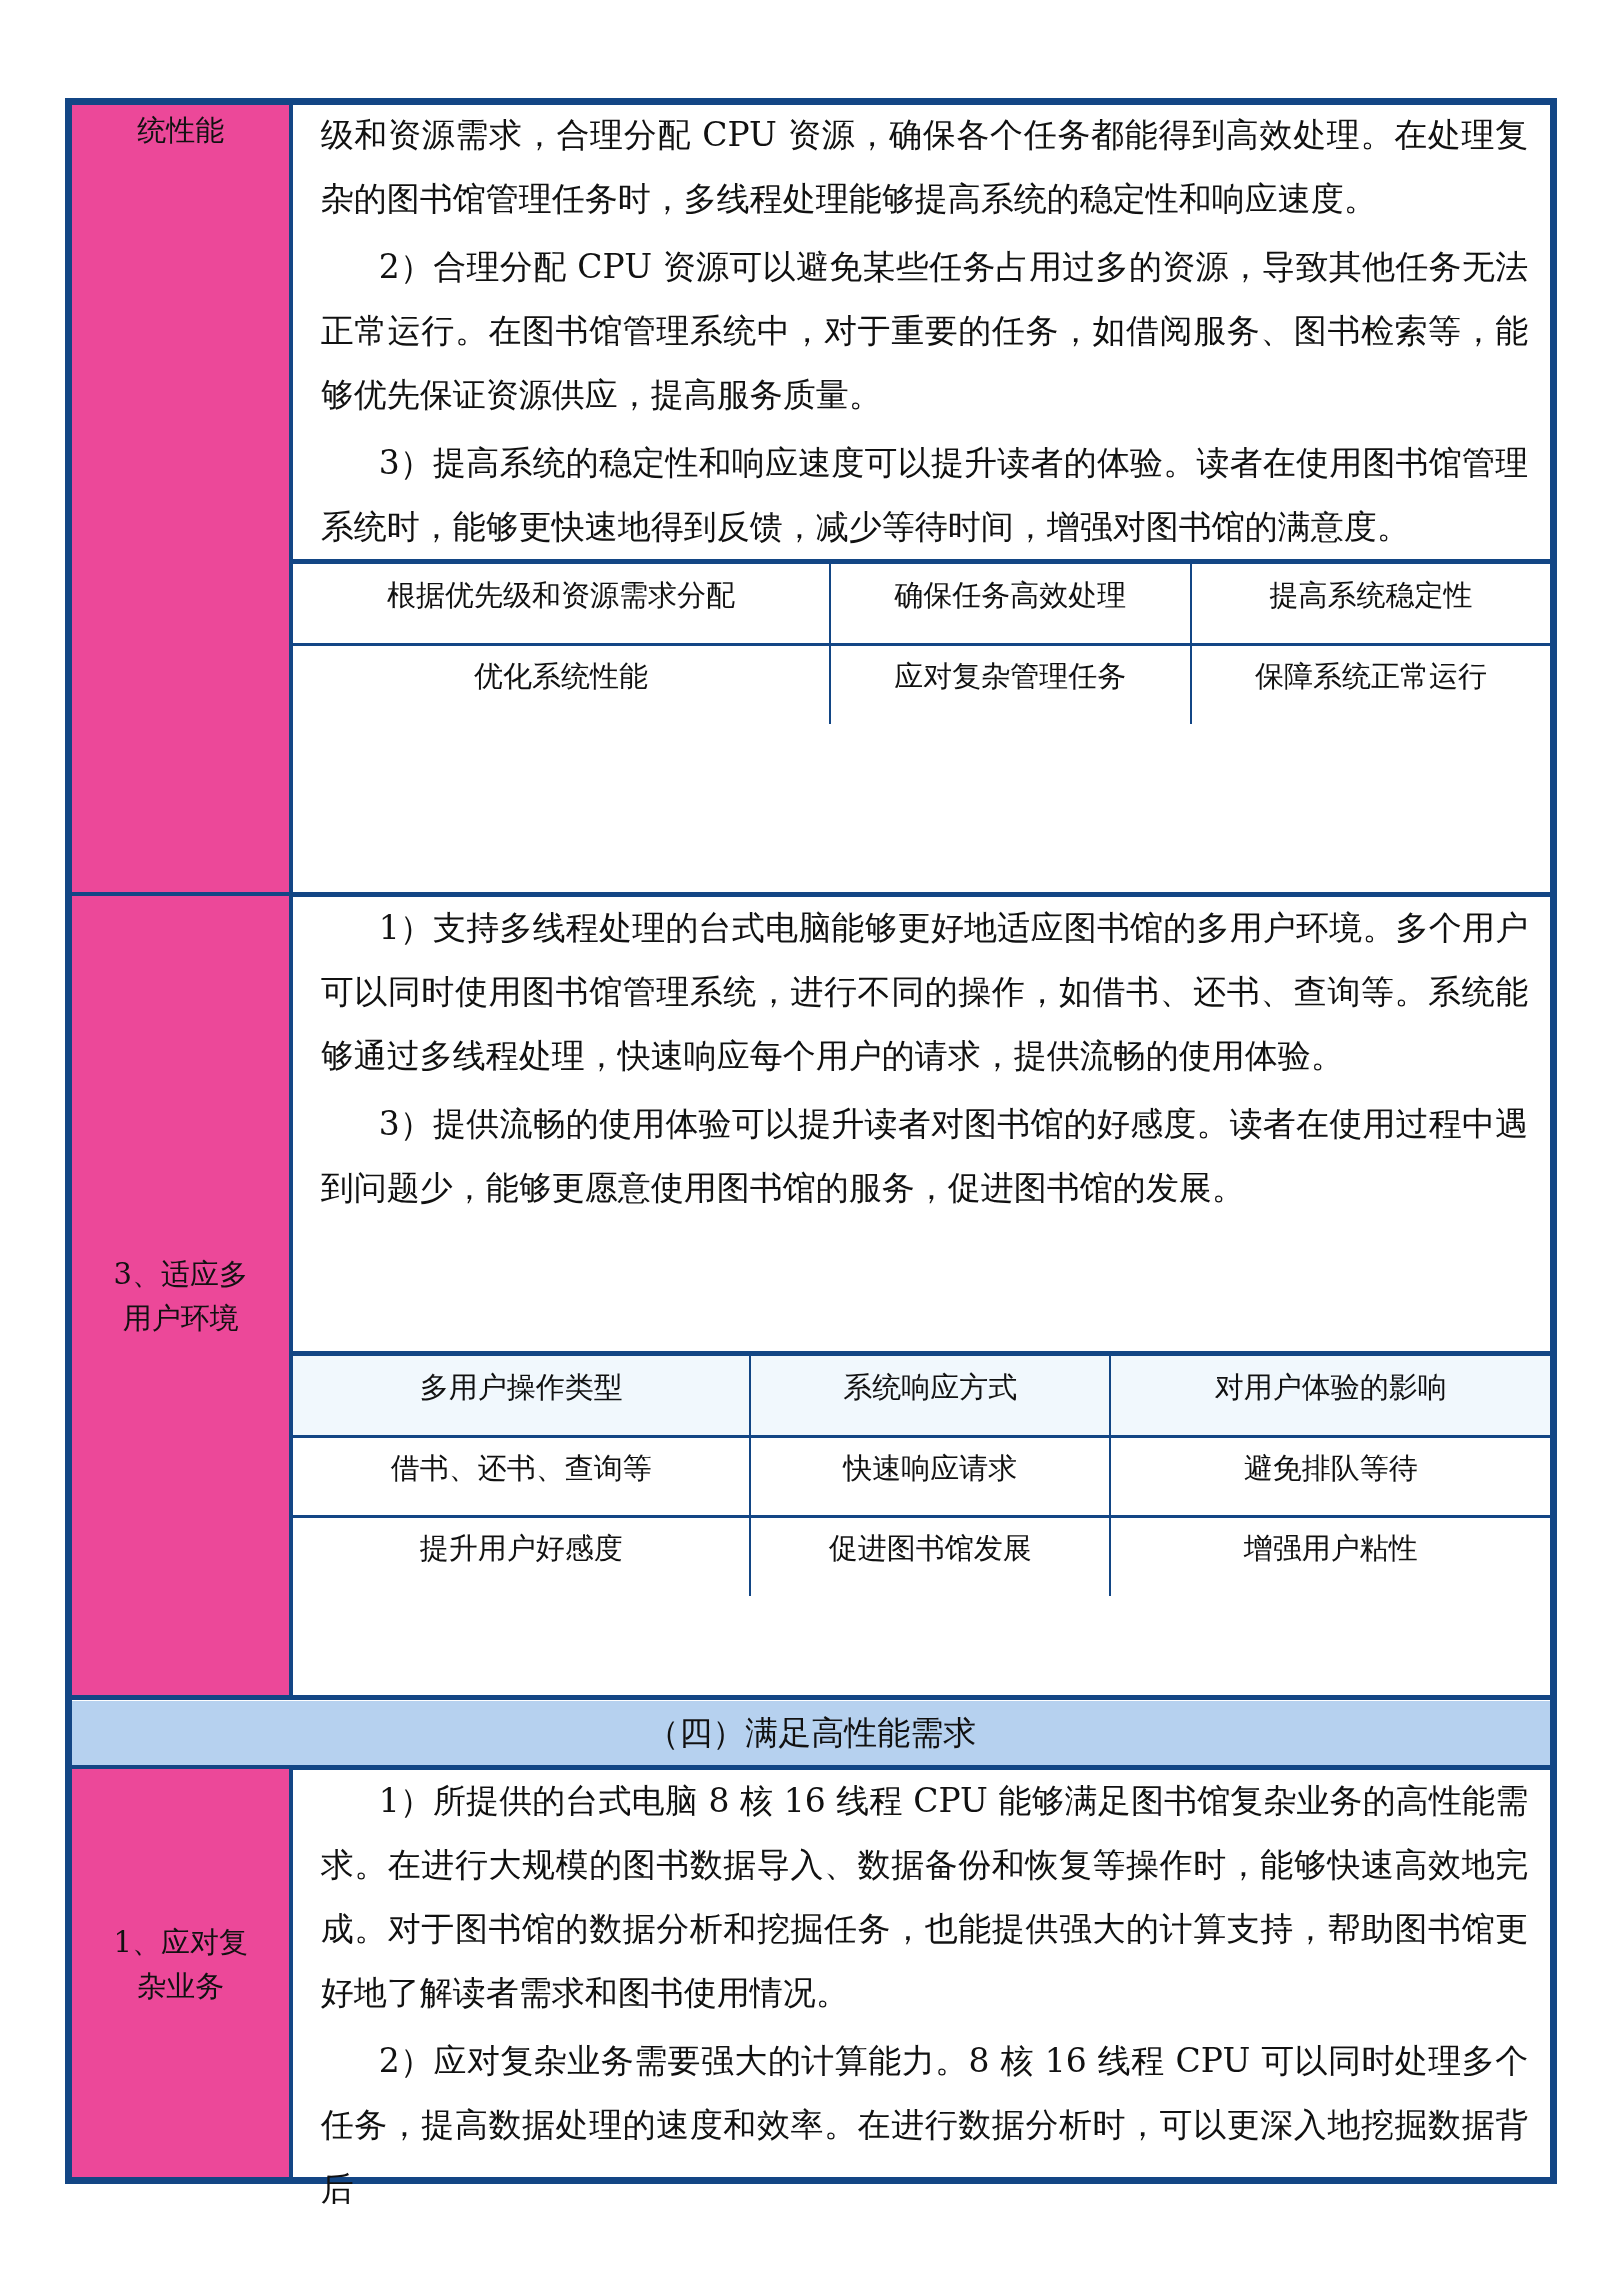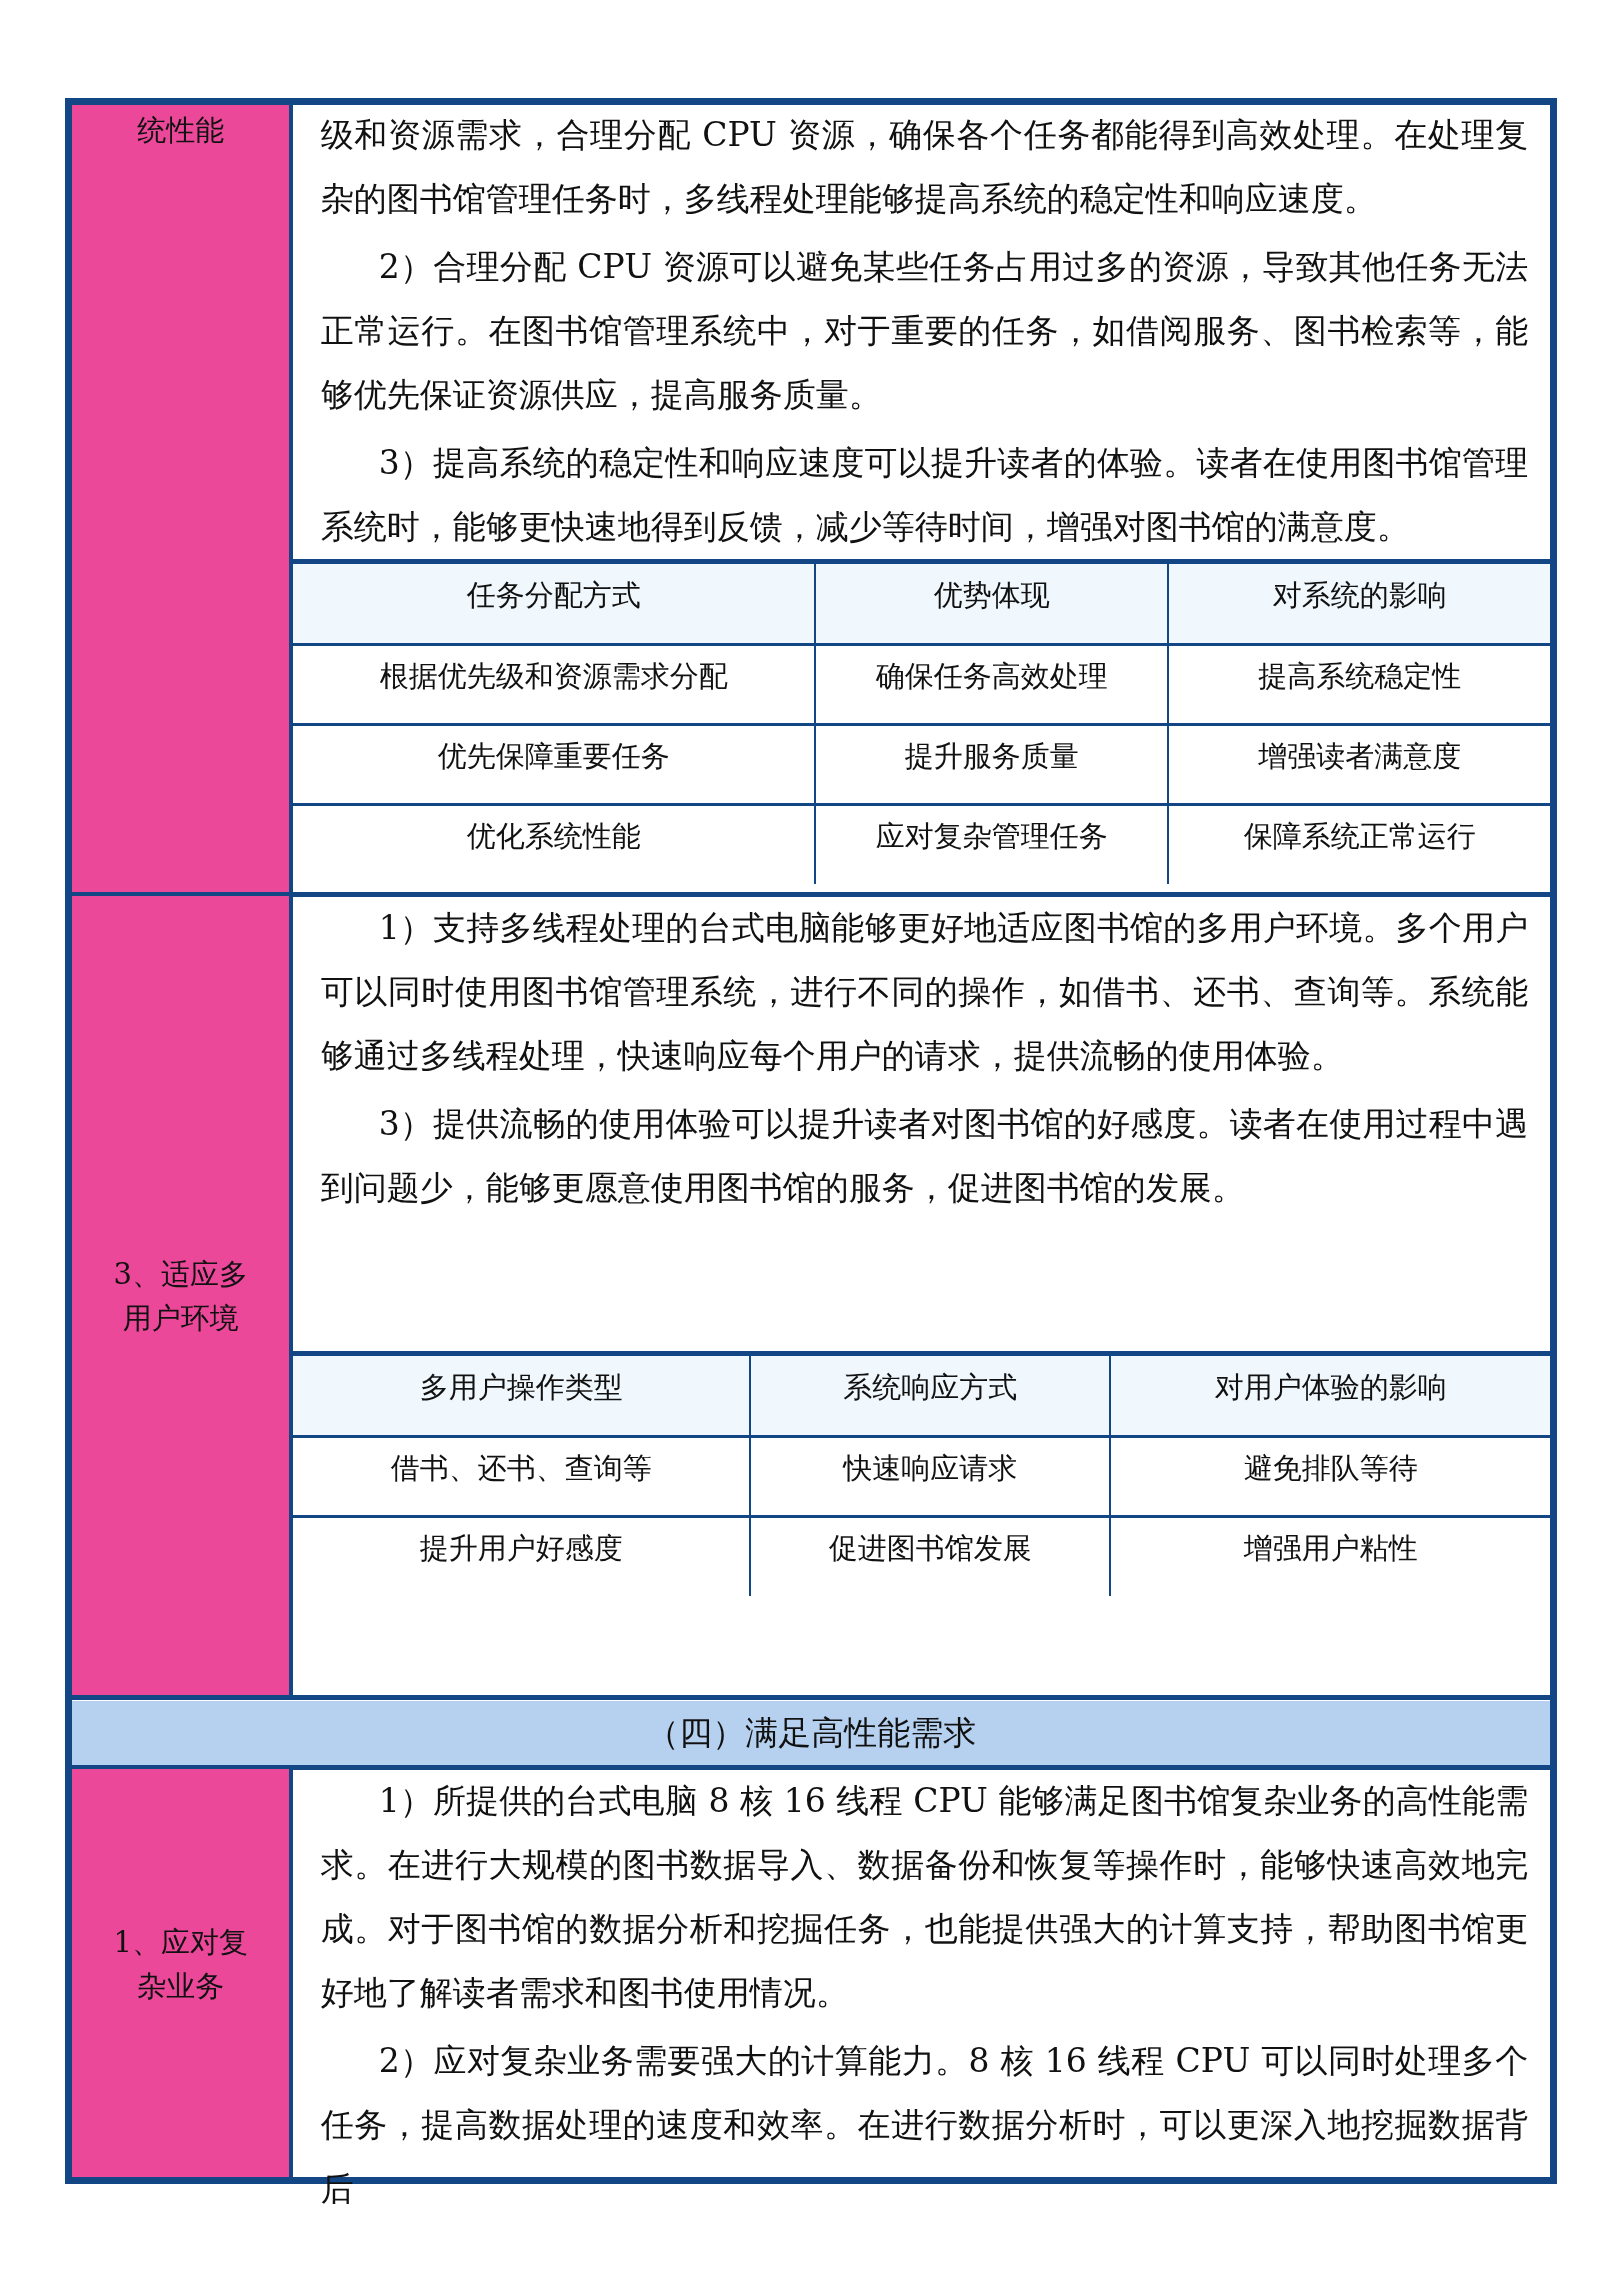--- a/index.html
+++ b/index.html
@@ -46,34 +46,24 @@
     </div>
     <div class="content-cell">
       <div style="position:absolute; top:0; left:0; right:0;">
         <p class="para" style="margin-top:-2px;">级和资源需求，合理分配 CPU 资源，确保各个任务都能得到高效处理。在处理复杂的图书馆管理任务时，多线程处理能够提高系统的稳定性和响应速度。</p>
         <p class="para" style="margin-top:3.9px;"><span class="indent"></span><span>2）合理分配 CPU 资源可以避免某些任务占用过多的资源，导致其他任务无法正常运行。在图书馆管理系统中，对于重要的任务，如借阅服务、图书检索等，能够优先保证资源供应，提高服务质量。</span></p>
         <p class="para" style="margin-top:3.9px;"><span class="indent"></span><span>3）提高系统的稳定性和响应速度可以提升读者的体验。读者在使用图书馆管理系统时，能够更快速地得到反馈，减少等待时间，增强对图书馆的满意度。</span></p>
       </div>
       <div class="hsep" style="top:454px;"></div>
       <table class="sub" style="top:459px;">
         <tbody>
-            <tr class="head">
-          <td style="width:522px;">任务分配方式</td>
-          <td style="width:353px;">优势体现</td>
-          <td>对系统的影响</td>
-        </tr>
         <tr>
           <td>根据优先级和资源需求分配</td>
           <td>确保任务高效处理</td>
           <td>提高系统稳定性</td>
-        </tr>
-        <tr>
-          <td>优先保障重要任务</td>
-          <td>提升服务质量</td>
-          <td>增强读者满意度</td>
         </tr>
         <tr>
           <td>优化系统性能</td>
           <td>应对复杂管理任务</td>
           <td>保障系统正常运行</td>
         </tr>
       </tbody>
         </table>
     </div>
   </div>

